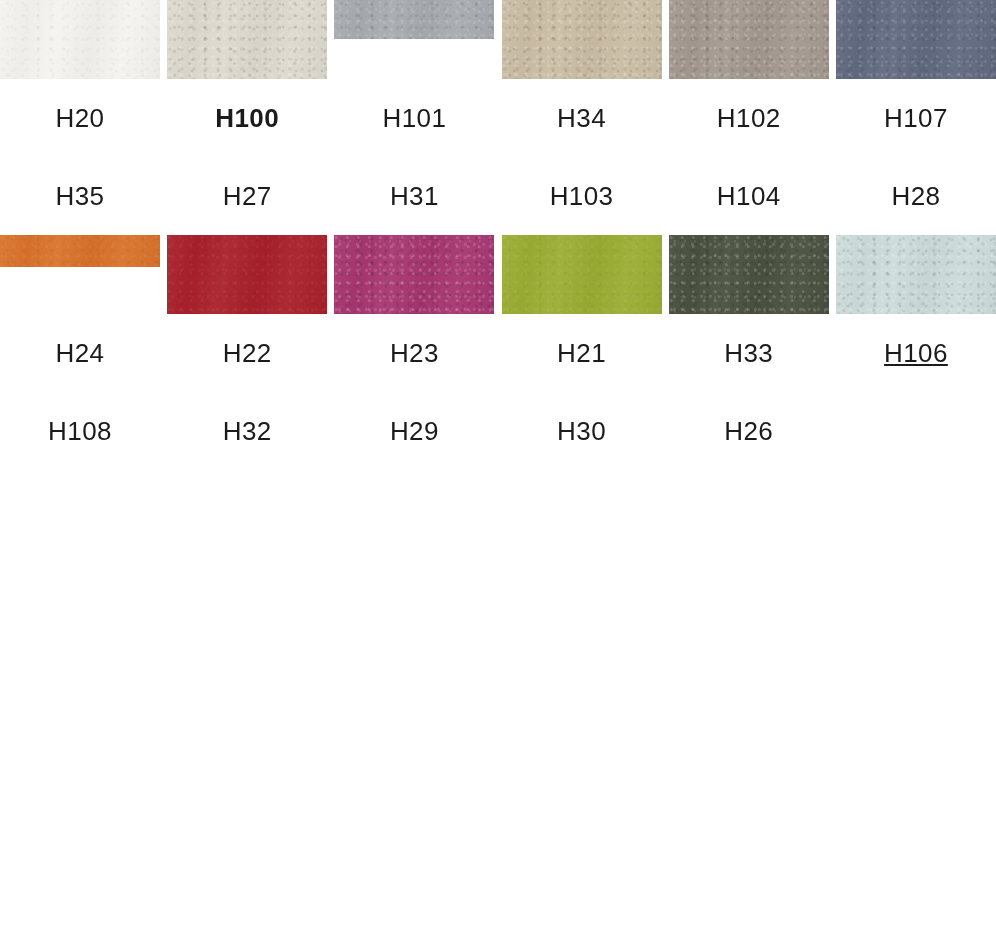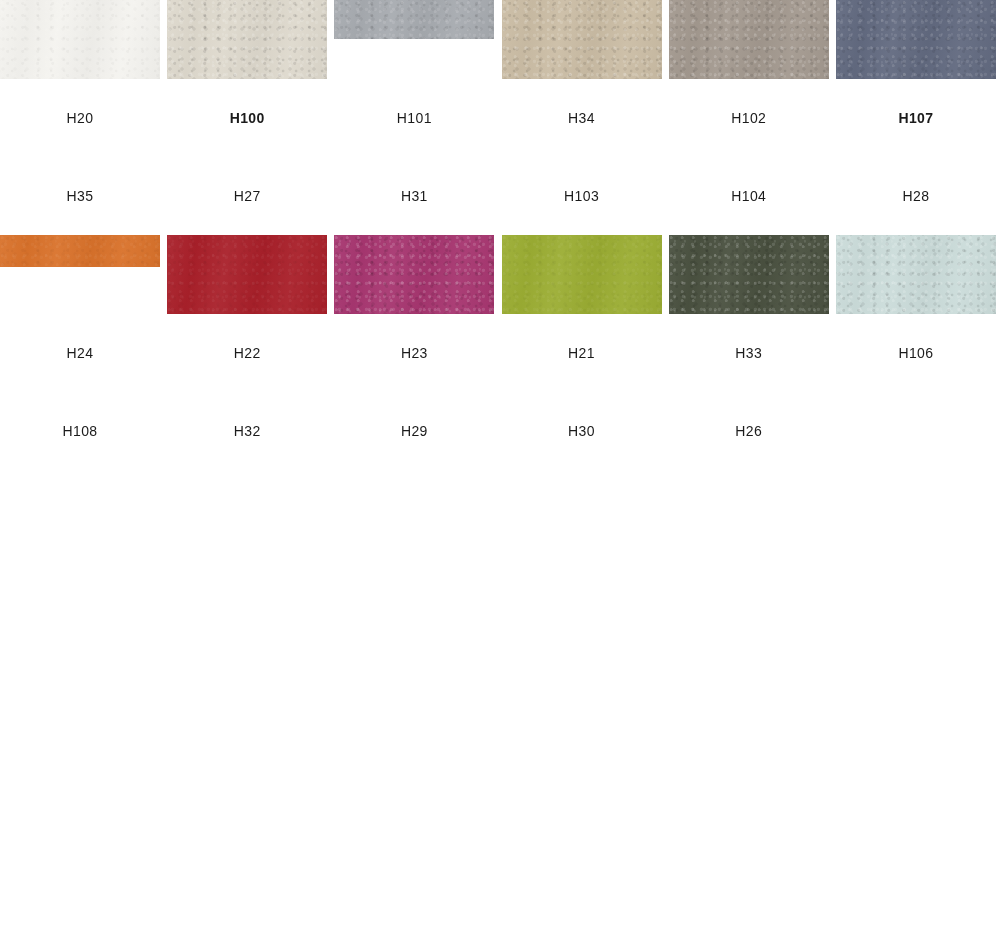--- a/index.html
+++ b/index.html
@@ -76,21 +76,21 @@
     );
     pointer-events: none;
   }
 
   .swatch-chip.smooth::before { opacity: 0.30; }
   .swatch-chip.coarse::before { opacity: 1; }
 
   .swatch-label {
     height: 78px;
     line-height: 78px;
-    font-size: 14px;
+    font-size: 26px;
     font-weight: 400;
     letter-spacing: 0.4px;
     color: #1b1b1b;
     text-align: left;
     user-select: none;
     white-space: nowrap;
   }
 </style>
 </head>
 <body>
@@ -111,21 +111,21 @@
     <div class="swatch-cell">
       <div class="swatch-chip coarse" style="background-color: rgb(203, 189, 165);"></div>
       <div class="swatch-label" style="color: rgb(27, 27, 27);">H34</div>
     </div>
     <div class="swatch-cell">
       <div class="swatch-chip coarse" style="background-color: rgb(163, 153, 143);"></div>
       <div class="swatch-label" style="color: rgb(27, 27, 27);">H102</div>
     </div>
     <div class="swatch-cell">
       <div class="swatch-chip" style="background-color: rgb(98, 106, 128);"></div>
-      <div class="swatch-label" style="color: rgb(27, 27, 27); font-weight: bold;">H107</div>
+      <div class="swatch-label" style="color: rgb(27, 27, 27);">H107</div>
     </div>
     <div class="swatch-cell">
       <div class="swatch-chip coarse" style="background-color: rgb(56, 60, 65);"></div>
       <div class="swatch-label" style="color: rgb(27, 27, 27);">H35</div>
     </div>
     <div class="swatch-cell">
       <div class="swatch-chip smooth" style="background-color: rgb(226, 205, 164);"></div>
       <div class="swatch-label" style="color: rgb(27, 27, 27);">H27</div>
     </div>
     <div class="swatch-cell">
@@ -159,21 +159,21 @@
     <div class="swatch-cell">
       <div class="swatch-chip smooth" style="background-color: rgb(155, 173, 51);"></div>
       <div class="swatch-label" style="color: rgb(27, 27, 27);">H21</div>
     </div>
     <div class="swatch-cell">
       <div class="swatch-chip coarse" style="background-color: rgb(74, 81, 64);"></div>
       <div class="swatch-label" style="color: rgb(27, 27, 27);">H33</div>
     </div>
     <div class="swatch-cell">
       <div class="swatch-chip coarse" style="background-color: rgb(203, 220, 218);"></div>
-      <div class="swatch-label" style="color: rgb(27, 27, 27);">H106</div>
+      <div class="swatch-label" style="color: rgb(27, 27, 27); text-decoration: underline;">H106</div>
     </div>
     <div class="swatch-cell">
       <div class="swatch-chip" style="background-color: rgb(39, 49, 79);"></div>
       <div class="swatch-label" style="color: rgb(27, 27, 27);">H108</div>
     </div>
     <div class="swatch-cell">
       <div class="swatch-chip coarse" style="background-color: rgb(158, 51, 65);"></div>
       <div class="swatch-label" style="color: rgb(27, 27, 27);">H32</div>
     </div>
     <div class="swatch-cell">

